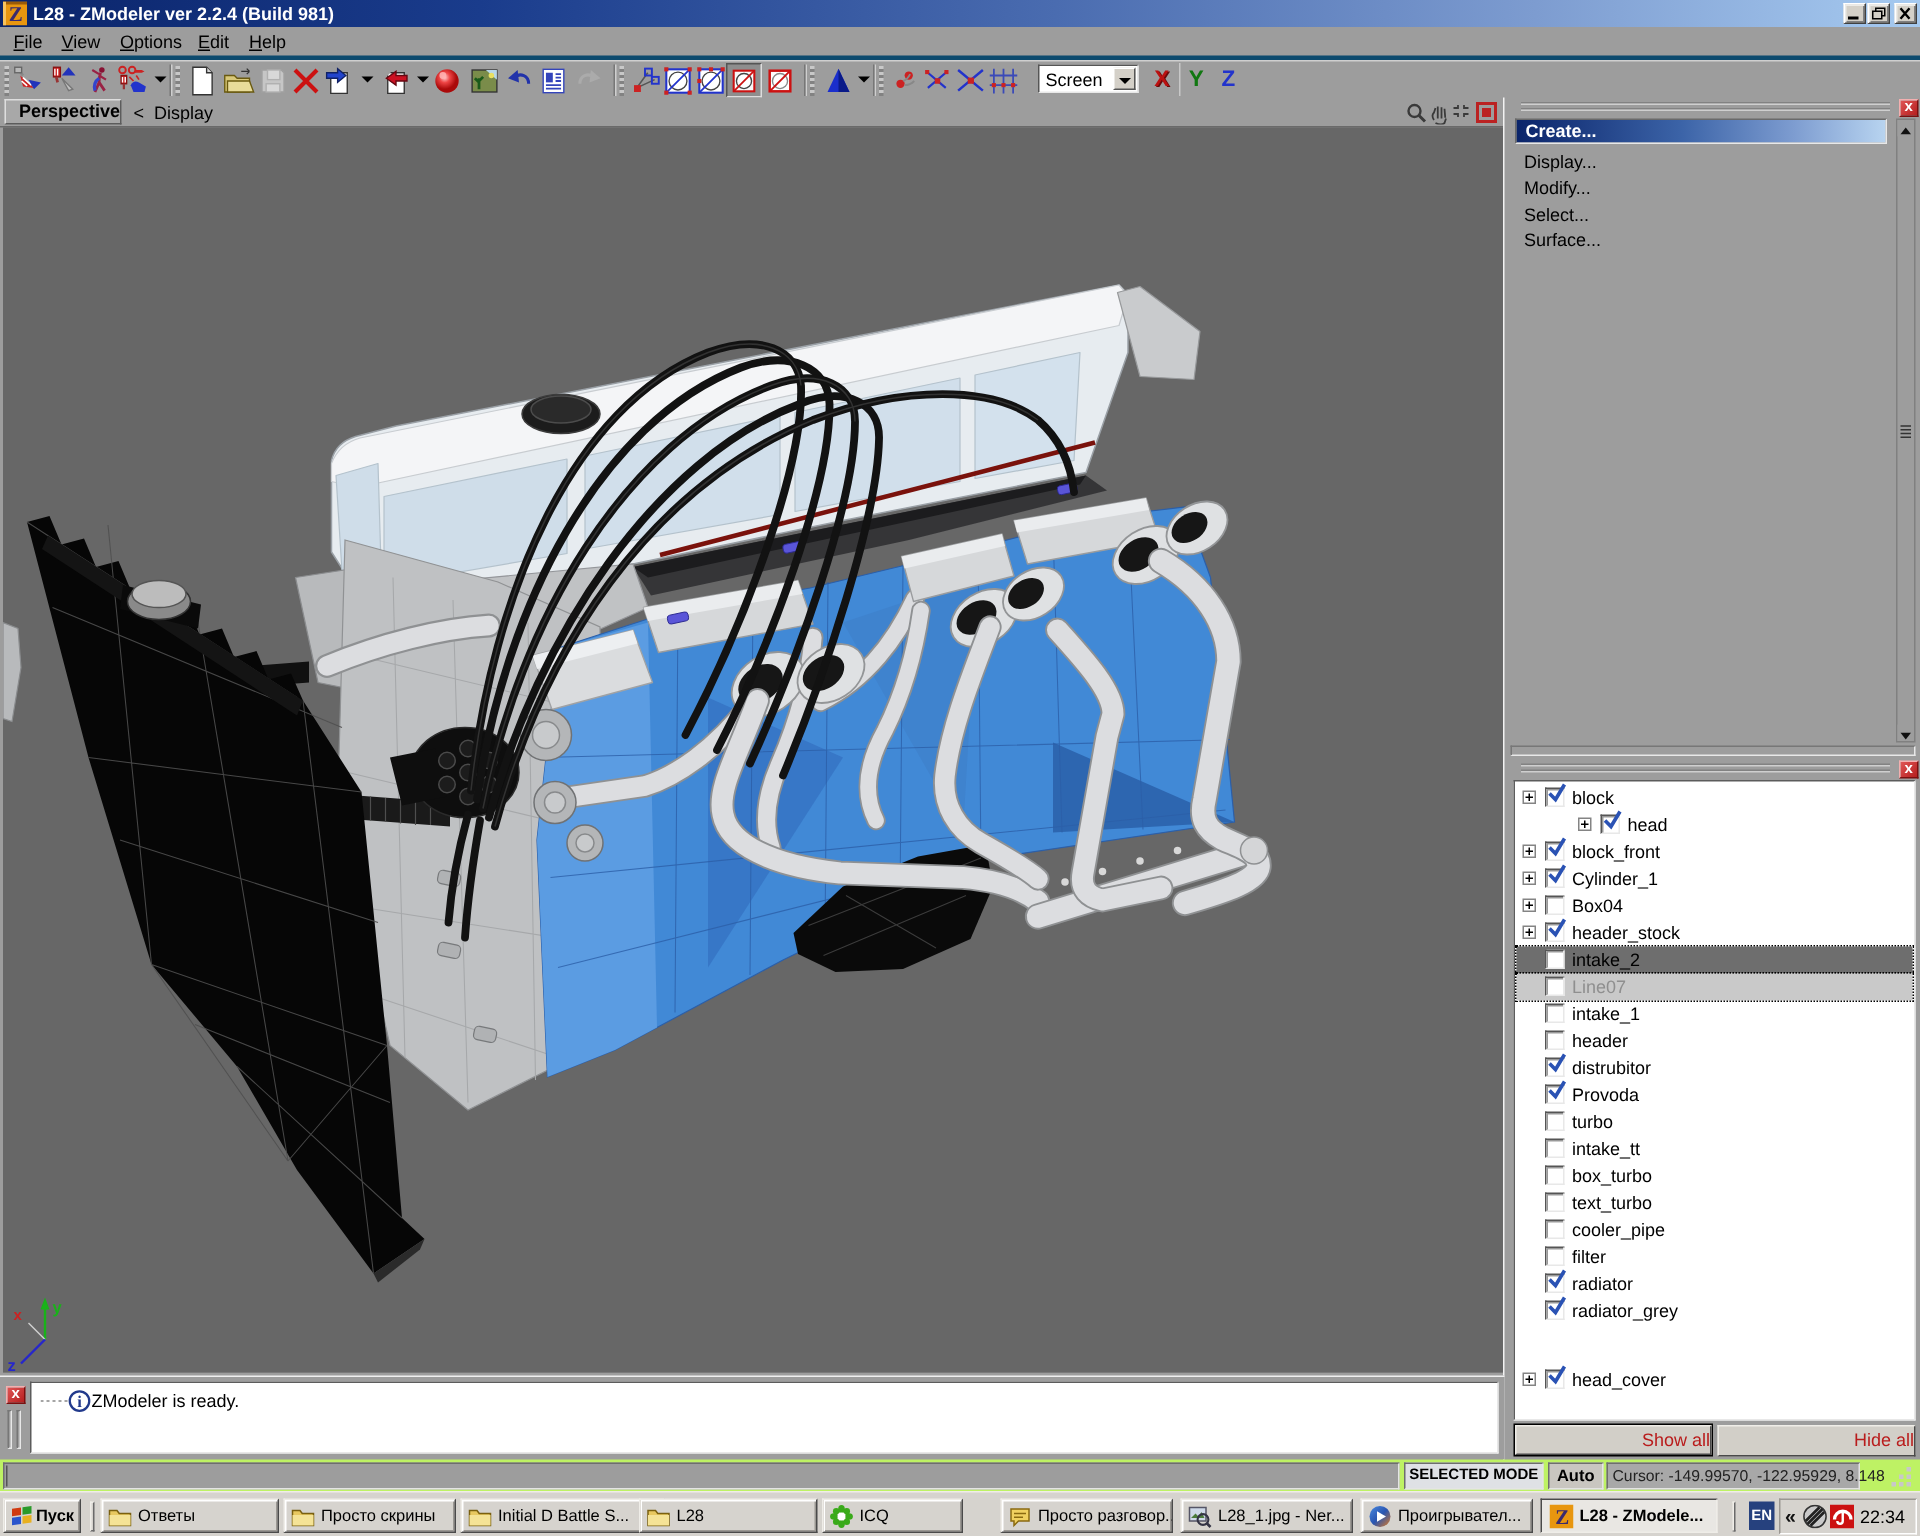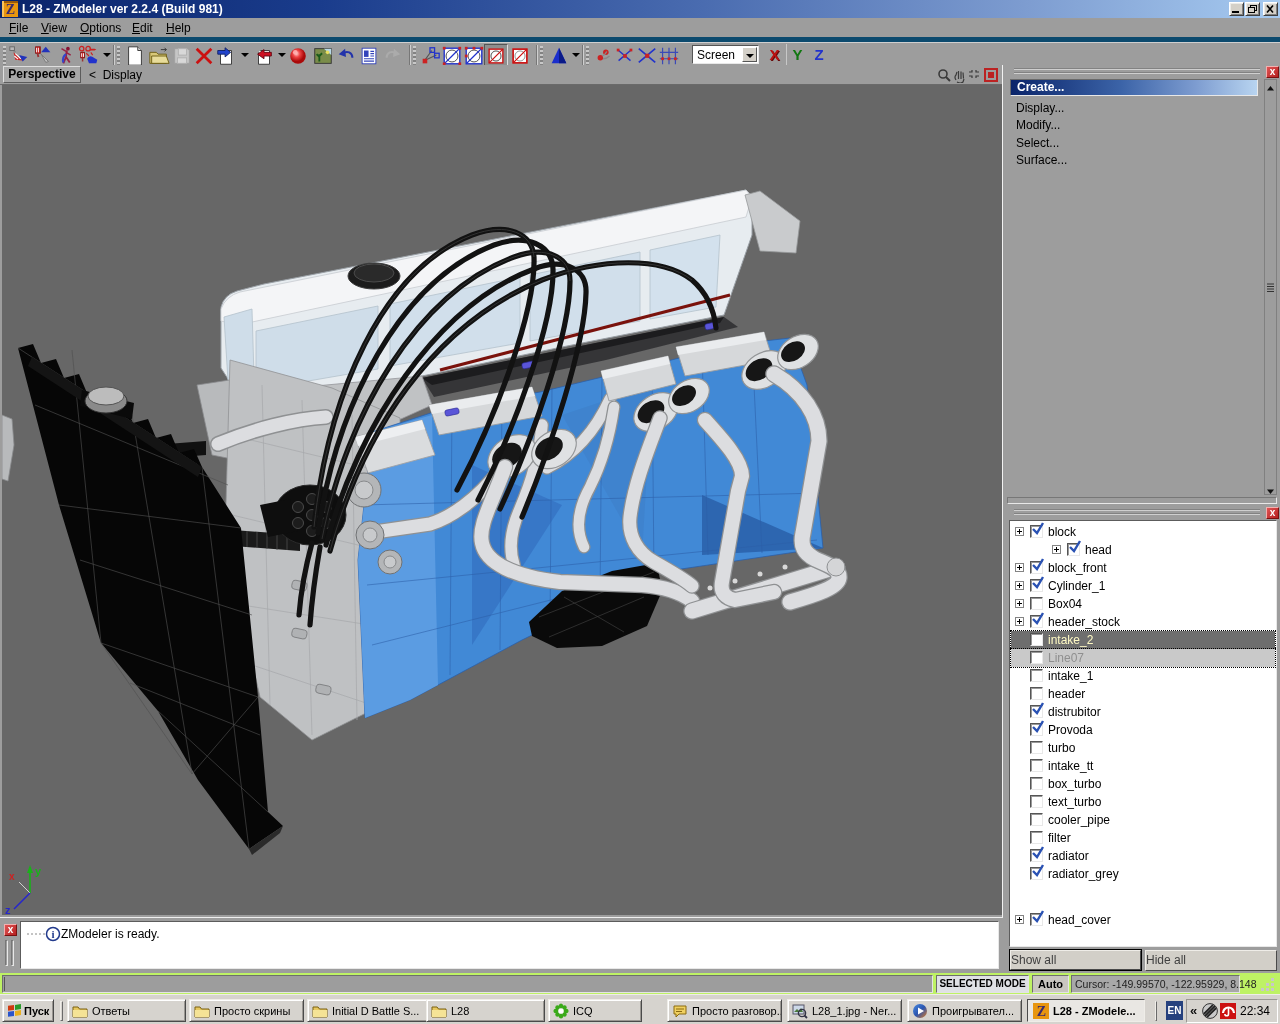--- a/index.html
+++ b/index.html
@@ -12,30 +12,30 @@
 #titleicon { left:2px; top:1px; width:16px; height:16px; }
 #titletext { left:22px; top:2px; color:#fff; font-size:12px; font-weight:bold; white-space:nowrap; }
 .winbtn { top:2px; width:15px; height:14px; background:#d4d0c8;
   border:1px solid; border-color:#fff #404040 #404040 #fff; box-shadow:inset 1px 1px 0 #ecebe8, inset -1px -1px 0 #808080; }
 
 #menubar { left:0; top:18px; width:1280px; height:19px; background:#9d9d9d; }
 .mitem { position:absolute; top:3px; font-size:12px; color:#000; }
 .mitem u { text-decoration:underline; }
 
 #toolbar { left:0; top:37px; width:1280px; height:28px; background:#9d9d9d;
-  border-top:5px solid #0c4a6e; box-shadow:inset 0 1px 0 #cfcfcf; }
+  border-top:3px solid #0c4a6e; box-shadow:inset 0 1px 0 #cfcfcf; }
 .tbico { position:absolute; top:3px; width:24px; height:22px; }
 .tbsep { position:absolute; top:3px; width:2px; height:21px; border-left:1px solid #777; border-right:1px solid #cfcfcf; }
 .tbgrip { position:absolute; top:4px; width:4px; height:20px;
   background:repeating-linear-gradient(to bottom,#c8c8c8 0 2px,#828282 2px 4px); width:3px; }
 .drop { position:absolute; top:11px; width:0; height:0; border-left:4px solid transparent; border-right:4px solid transparent; border-top:4px solid #000; }
 
 #vhead { left:0; top:65px; width:1003px; height:20px; background:#9d9d9d; border-bottom:1px solid #6a6a6a; }
 #perspbtn { left:3px; top:1px; width:78px; height:17px; background:#a8a8a8;
-  border:1px solid; border-color:#dedede #5c5c5c #5c5c5c #dedede; font-size:12px; font-weight:bold; text-align:center; line-height:15px; }
+  border:1px solid; border-color:#dedede #5c5c5c #5c5c5c #dedede; font-size:12px; font-weight:bold; text-align:right; line-height:15px; }
 
 #viewport { left:2px; top:85px; width:1000px; height:830px; background:#676767; }
 
 #rpanel { left:1005px; top:65px; width:275px; height:910px; background:#9d9d9d; }
 #rpdivider { left:1002px; top:65px; width:3px; height:910px; background:#9d9d9d; border-left:1px solid #f2f2f2; }
 .etch { position:absolute; height:2px; border-top:1px solid #828282; border-bottom:1px solid #cfcfcf; }
 .redx { position:absolute; width:13px; height:12px; background:linear-gradient(135deg,#e05555,#b51f1f);
   border:1px solid; border-color:#f3b0b0 #7a1010 #7a1010 #f3b0b0; color:#fff; font-size:10px; font-weight:bold; text-align:center; line-height:10px; }
 #createbar { left:5px; top:14px; width:248px; height:17px;
   background:linear-gradient(to right,#0a246a,#3c64a8 45%,#7d9cd0 75%,#b8d4f0 100%);
@@ -48,21 +48,21 @@
 #listbox { left:4px; top:455px; width:268px; height:427px; background:#fff;
   border:1px solid; border-color:#5c5c5c #e8e8e8 #e8e8e8 #5c5c5c; }
 .lrow { position:absolute; left:1px; width:264px; height:18px; font-size:12px; color:#000;padding-left:16px; }
 .lrow .lbl { position:absolute; left:37px; top:2px; }
 .plus { position:absolute; left:4px; top:4px; width:9px; height:9px; background:#fff; border:1px solid #848484; }
 .plus:before { content:""; position:absolute; left:1px; top:3px; width:5px; height:1px; background:#000; }
 .plus:after { content:""; position:absolute; left:3px; top:1px; width:1px; height:5px; background:#000; }
 .cbox { position:absolute; left:19px; top:2px; width:13px; height:13px; background:#fff;
   border:1px solid; border-color:#555 #e8e8e8 #e8e8e8 #555; box-shadow:inset 1px 1px 0 #999; }
 .chk { position:absolute; left:18px; top:-3px; width:18px; height:18px; }
-.pbtn { position:absolute; font-size:12px; color:#404040; text-align:left; background:#d2cfc8;
+.pbtn { position:absolute; font-size:12px; color:#b91c1c; text-align:right; background:#d2cfc8;
   border:1px solid; border-color:#efede8 #4a4a4a #4a4a4a #efede8; }
 
 #logpanel { left:0px; top:917px; width:1003px; height:56px; background:#9d9d9d; border-top:1px solid #efefef; }
 #logwhite { left:20px; top:3px; width:979px; height:48px; background:#fff; border:1px solid; border-color:#5c5c5c #e8e8e8 #e8e8e8 #5c5c5c; }
 
 #statusbar { left:0; top:973px; width:1280px; height:21px; background:#bef264; }
 .spane { position:absolute; top:2px; height:18px; font-size:11px;
   border:1px solid; border-color:#6e6e6e #e4e4e4 #e4e4e4 #6e6e6e; }
 
 #taskbar { left:0; top:994px; width:1280px; height:30px; background:#d6d3ce; border-top:1px solid #efede8; }
@@ -556,21 +556,21 @@
 <div class="lrow" style="top:92px;">
         <div class="plus"></div>
         <div class="cbox"></div>
         <svg class="chk" viewBox="0 0 18 18">
           <path d="M4,9 L8,13 L14,3" stroke="#2a52b4" stroke-width="2.4" fill="none"></path>
         </svg>
         <div class="lbl" style="">header_stock</div>
       </div>
 <div class="lrow" style="top:110px;background:#6e6e6e;outline:1px dotted #000;">
         <div class="cbox"></div>
-        <div class="lbl" style="color:#fef9c3;">intake_2</div>
+        <div class="lbl" style="color:#000000;">intake_2</div>
       </div>
 <div class="lrow" style="top:128px;background:#c9c9c9;outline:1px dotted #000;">
         <div class="cbox"></div>
         <div class="lbl" style="color:#8f8f8f;">Line07</div>
       </div>
 <div class="lrow" style="top:146px;">
         <div class="cbox"></div>
         <div class="lbl" style="">intake_1</div>
       </div>
 <div class="lrow" style="top:164px;">

